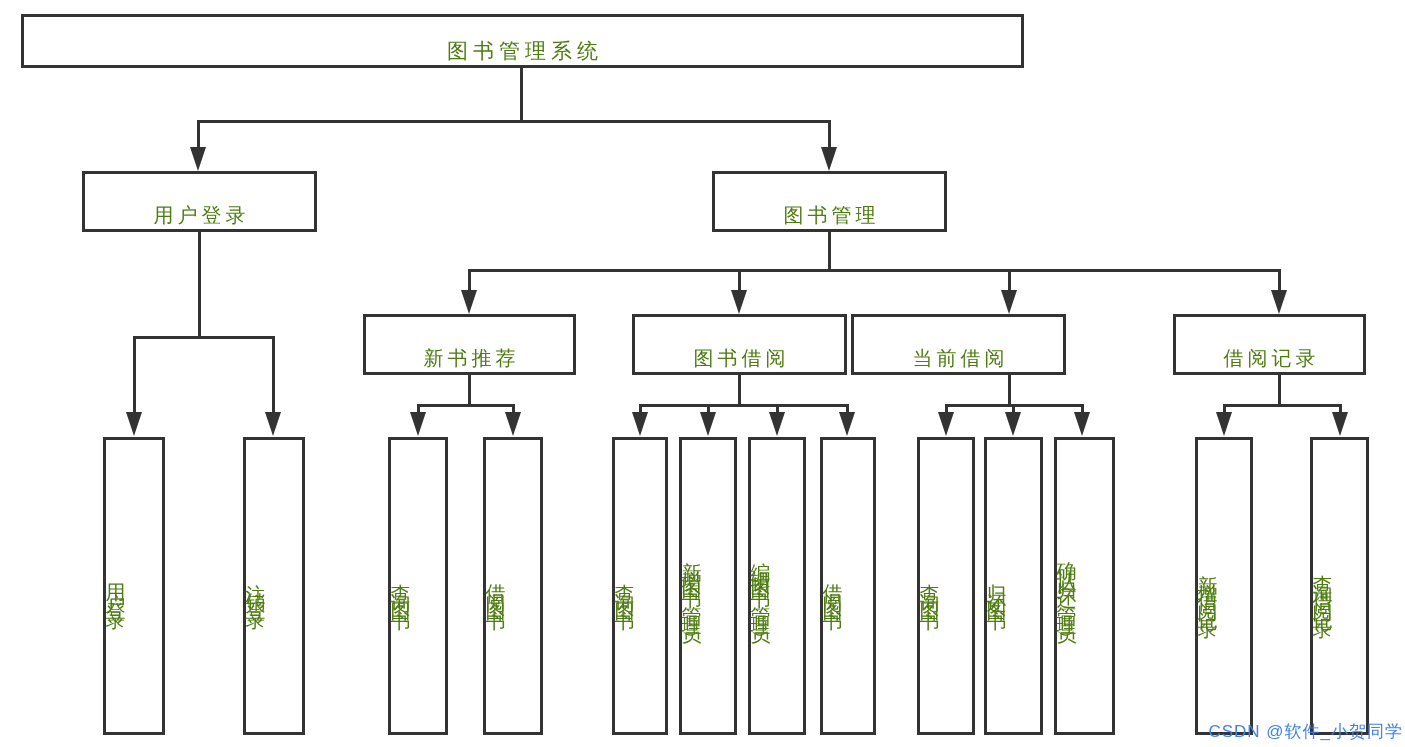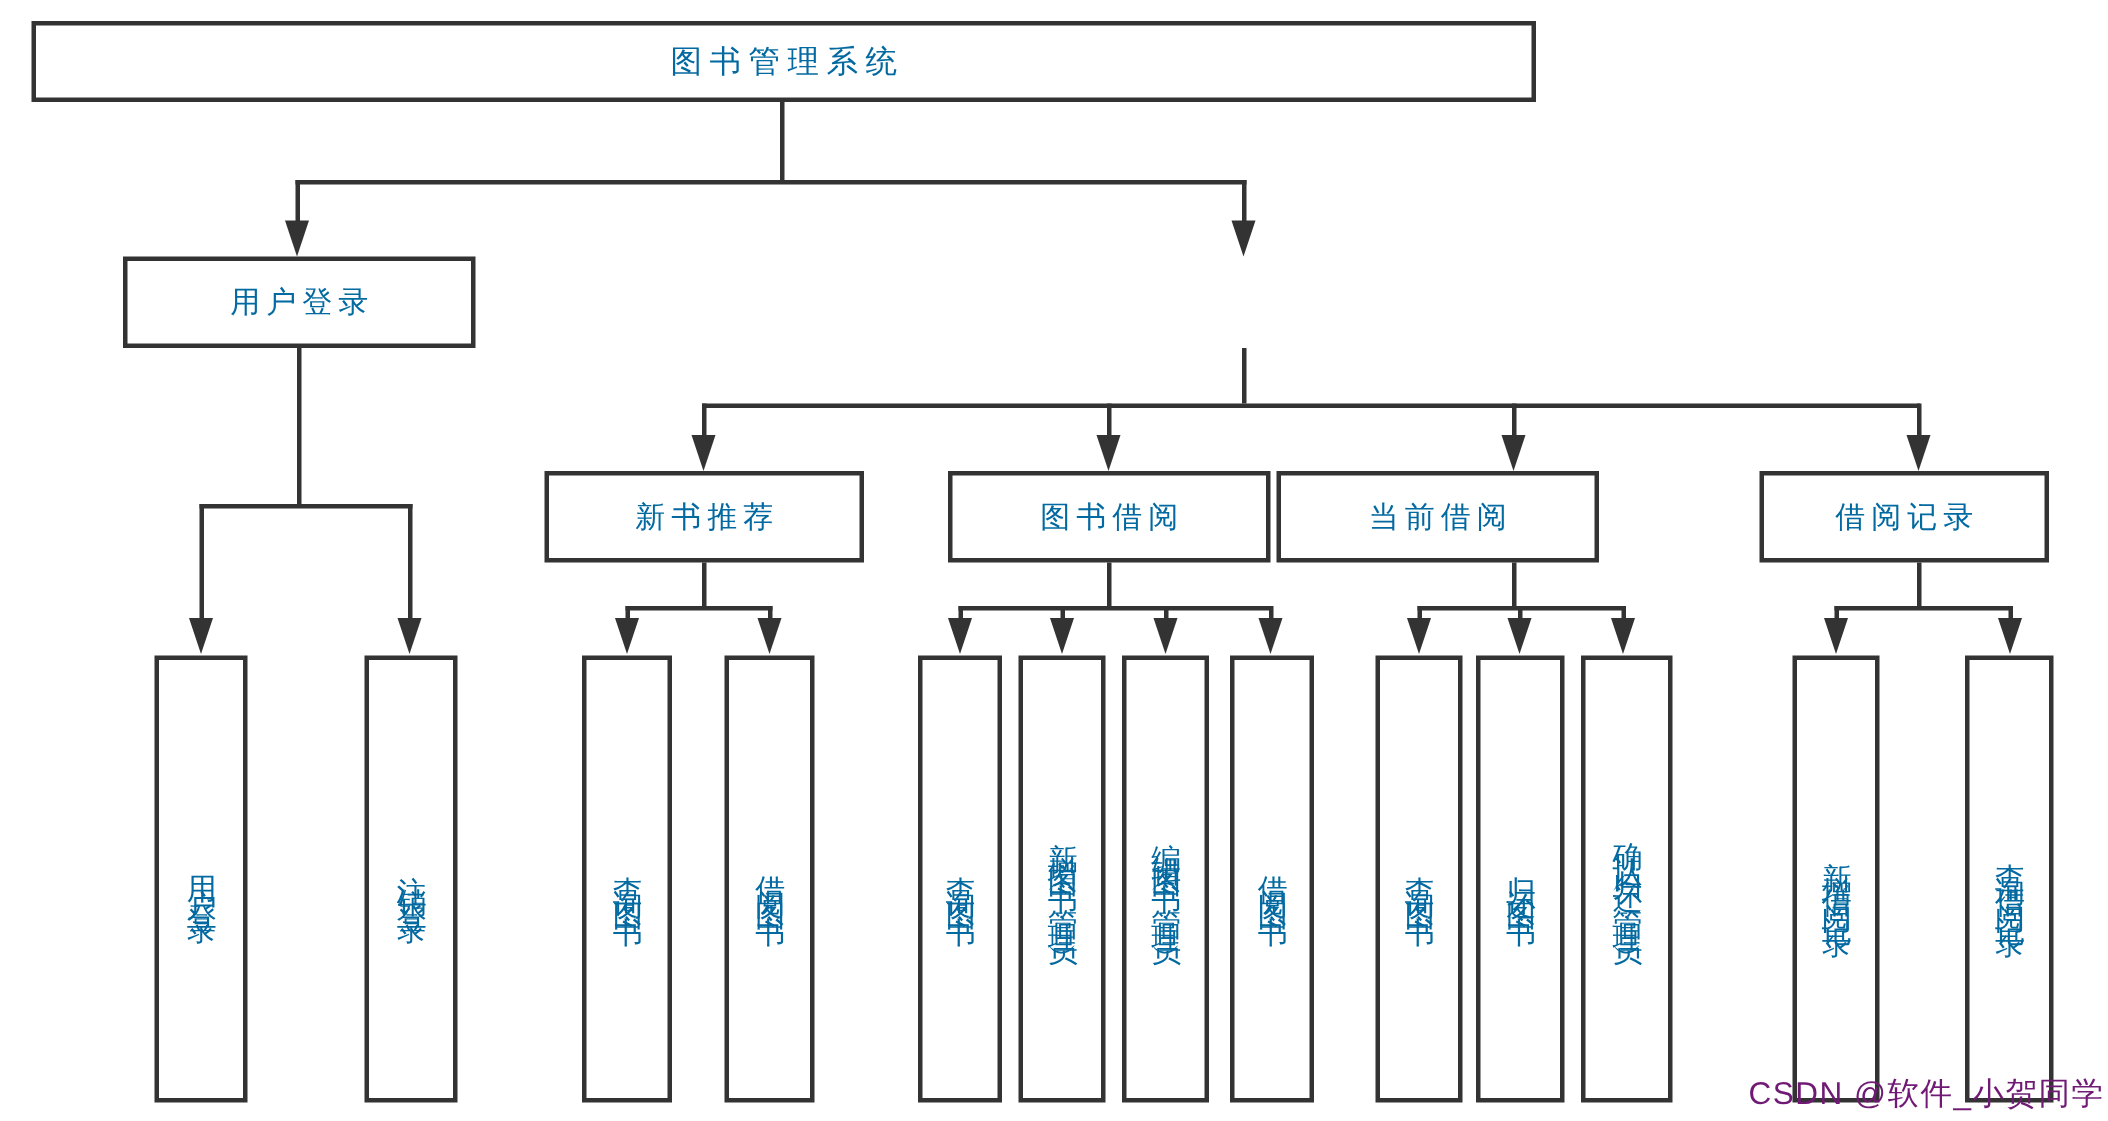--- a/index.html
+++ b/index.html
@@ -10,23 +10,23 @@
     background: #ffffff;
     font-family: "Liberation Sans", "DejaVu Sans", sans-serif;
     overflow: hidden;
   }
   .node {
     position: absolute;
     box-sizing: border-box;
     border: 3px solid #333333;
     background: #ffffff;
     display: flex;
-    align-items: center;
+    align-items: flex-end;
     justify-content: center;
-    color: #0369a1;
+    color: #4d7c0f;
   }
   .node-h {
     font-size: 20px;
     letter-spacing: 4px;
     text-indent: 4px; 
     white-space: nowrap;
   }
   .node-root {
     font-size: 21px;
     letter-spacing: 5px;
@@ -49,22 +49,22 @@
     width: 0;
     height: 0;
     border-left: 8px solid transparent;
     border-right: 8px solid transparent;
     border-top: 24px solid #333333;
   }
   .watermark {
     position: absolute;
     right: 2px;
     bottom: 4px;
-    font-size: 21px;
-    color: #701a75;
+    font-size: 17px;
+    color: #3b82f6;
     letter-spacing: 1px;
     white-space: nowrap;
   }
 </style>
 </head>
 <body>
 
 <div id="canvas">
 
   <div class="node node-h node-root" style="left:21px; top:14px; width:1003px; height:54px;">
@@ -73,20 +73,23 @@
 
   <div class="vline" style="left:520px; top:68px; height:52px;"></div>
   <div class="hline" style="left:197px; top:120px; width:634px;"></div>
   <div class="vline" style="left:197px; top:120px; height:29px;"></div>
   <div class="arrow" style="left:190px; top:147px;"></div>
   <div class="vline" style="left:828px; top:120px; height:29px;"></div>
   <div class="arrow" style="left:821px; top:147px;"></div>
 
   <div class="node node-h" style="left:82px; top:171px; width:235px; height:61px;">
     <span>用户登录</span>
+  </div>
+  <div class="node node-h" style="left:712px; top:171px; width:235px; height:61px;">
+    <span>图书管理</span>
   </div>
 
   <div class="vline" style="left:198px; top:232px; height:104px;"></div>
   <div class="hline" style="left:133px; top:336px; width:142px;"></div>
   <div class="vline" style="left:133px; top:336px; height:79px;"></div>
   <div class="arrow" style="left:126px; top:412px;"></div>
   <div class="vline" style="left:272px; top:336px; height:79px;"></div>
   <div class="arrow" style="left:265px; top:412px;"></div>
 
   <div class="vline" style="left:828px; top:232px; height:37px;"></div>

